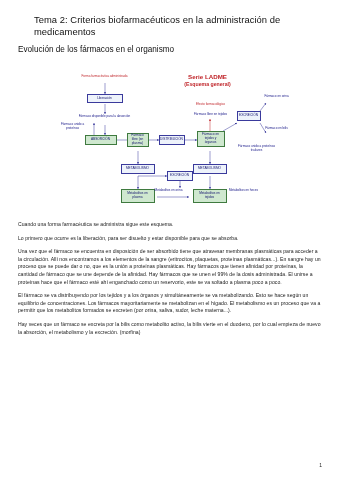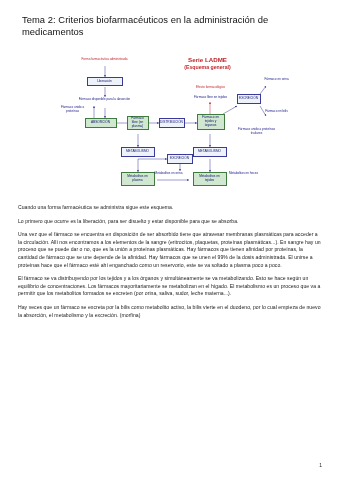--- a/index.html
+++ b/index.html
@@ -20,21 +20,21 @@
     height: 480px;
     box-sizing: border-box;
     padding: 14px 18px 10px 18px;
     background: #ffffff;
   }
   .doc-title {
     font-size: 9.4px;
     line-height: 12px;
     font-weight: 400;
     color: #111;
-    margin: 0 0 6px 4px;
+    margin: 0 0 6px 16px;
     letter-spacing: 0.05px;
   }
   .doc-subtitle {
     font-size: 8.2px;
     line-height: 11px;
     font-weight: 400;
     color: #111;
     margin: 0 0 6px 0;
   }
 
@@ -119,20 +119,21 @@
     font-size: 5px;
     color: #222;
   }
 </style>
 </head>
 <body>
 
 <div class="page">
 
   <h1 class="doc-title">Tema 2: Criterios biofarmacéuticos en la administración de medicamentos</h1>
+  <h2 class="doc-subtitle">Evolución de los fármacos en el organismo</h2>
 
   <div class="figure">
     <svg class="fig-canvas" viewBox="0 0 246 152" xmlns="http://www.w3.org/2000/svg">
       <defs>
         <marker id="ah" markerWidth="5" markerHeight="5" refX="4" refY="2" orient="auto">
           <path d="M0,0 L4,2 L0,4 z" fill="#3a3a9c"></path>
         </marker>
         <marker id="ahr" markerWidth="5" markerHeight="5" refX="4" refY="2" orient="auto">
           <path d="M0,0 L4,2 L0,4 z" fill="#c0262b"></path>
         </marker>

